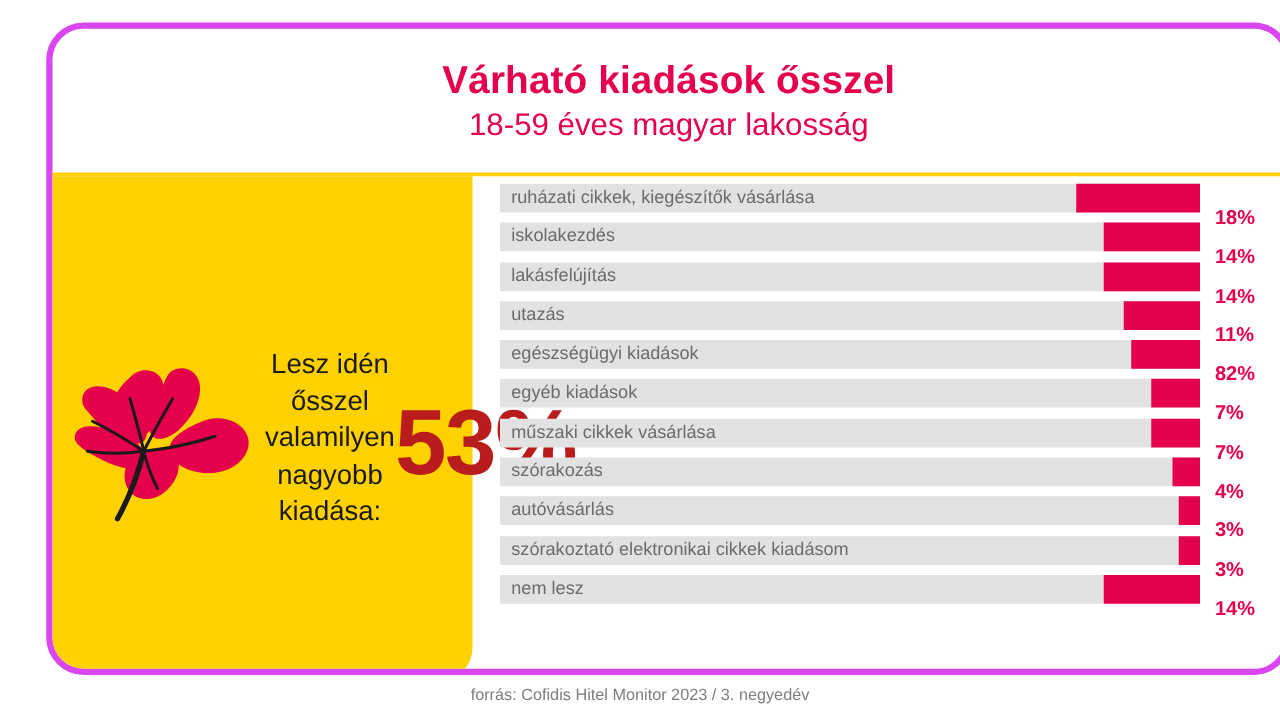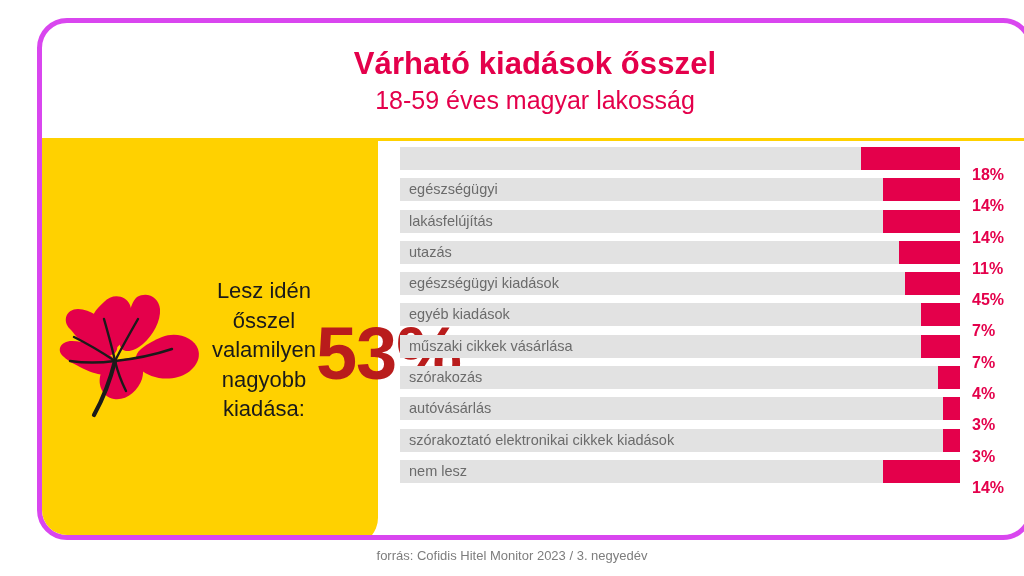--- a/index.html
+++ b/index.html
@@ -128,45 +128,46 @@
       <div>nagyobb kiadása:</div>
     </div>
 
     <div id="big-stat">53%</div>
   </div>
 
   <div id="chart">
       <div class="row">
         <div class="track"></div>
         <div class="bar" style="width: 99px; left: 461px;"></div>
+        <div class="rowlabel">ruházati cikkek, kiegészítők vásárlása</div>
         <div class="value">18%</div>
       </div>
       <div class="row">
         <div class="track"></div>
         <div class="bar" style="width: 77px; left: 483px;"></div>
-        <div class="rowlabel">egészségügyi</div>
+        <div class="rowlabel">iskolakezdés</div>
         <div class="value">14%</div>
       </div>
       <div class="row">
         <div class="track"></div>
         <div class="bar" style="width: 77px; left: 483px;"></div>
         <div class="rowlabel">lakásfelújítás</div>
         <div class="value">14%</div>
       </div>
       <div class="row">
         <div class="track"></div>
         <div class="bar" style="width: 61px; left: 499px;"></div>
         <div class="rowlabel">utazás</div>
         <div class="value">11%</div>
       </div>
       <div class="row">
         <div class="track"></div>
         <div class="bar" style="width: 55px; left: 505px;"></div>
         <div class="rowlabel">egészségügyi kiadások</div>
-        <div class="value">45%</div>
+        <div class="value">82%</div>
       </div>
       <div class="row">
         <div class="track"></div>
         <div class="bar" style="width: 39px; left: 521px;"></div>
         <div class="rowlabel">egyéb kiadások</div>
         <div class="value">7%</div>
       </div>
       <div class="row">
         <div class="track"></div>
         <div class="bar" style="width: 39px; left: 521px;"></div>
@@ -181,21 +182,21 @@
       </div>
       <div class="row">
         <div class="track"></div>
         <div class="bar" style="width: 17px; left: 543px;"></div>
         <div class="rowlabel">autóvásárlás</div>
         <div class="value">3%</div>
       </div>
       <div class="row">
         <div class="track"></div>
         <div class="bar" style="width: 17px; left: 543px;"></div>
-        <div class="rowlabel">szórakoztató elektronikai cikkek kiadások</div>
+        <div class="rowlabel">szórakoztató elektronikai cikkek kiadásom</div>
         <div class="value">3%</div>
       </div>
       <div class="row">
         <div class="track"></div>
         <div class="bar" style="width: 77px; left: 483px;"></div>
         <div class="rowlabel">nem lesz</div>
         <div class="value">14%</div>
       </div>
     </div>
 

